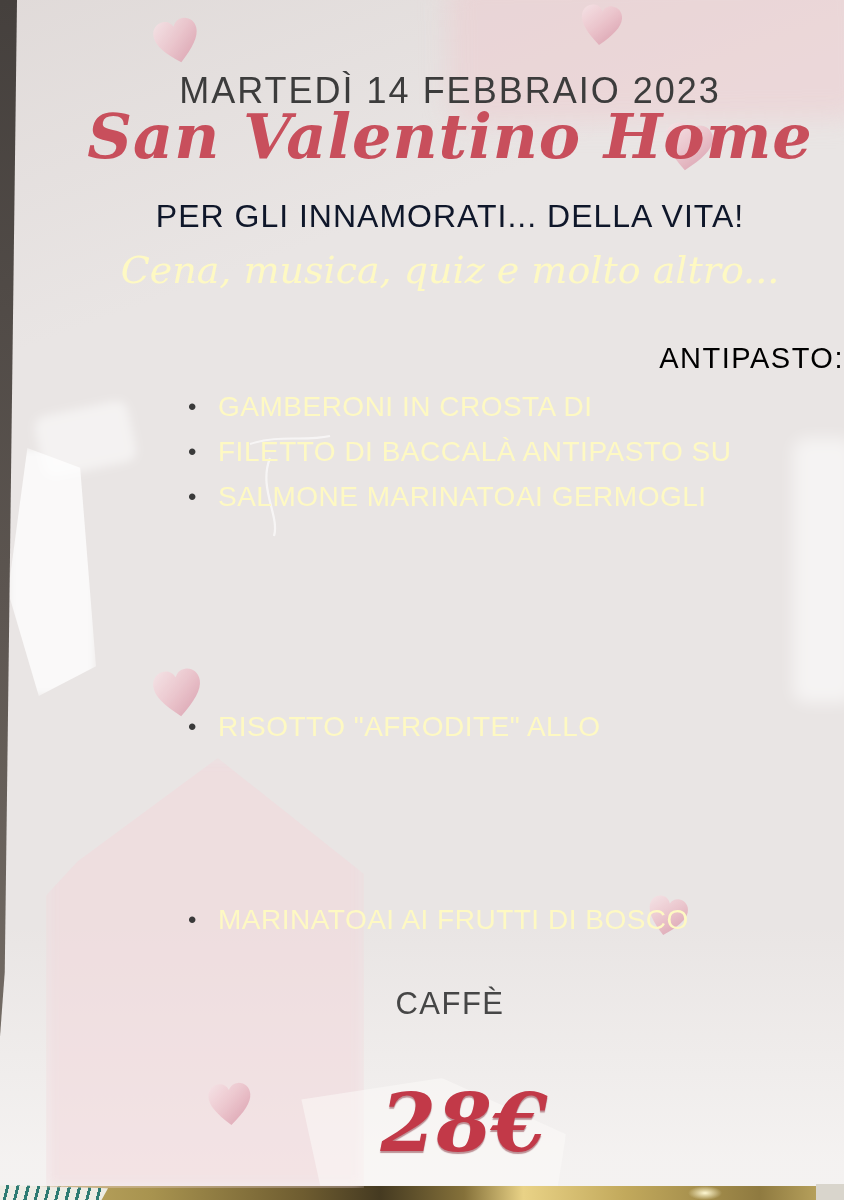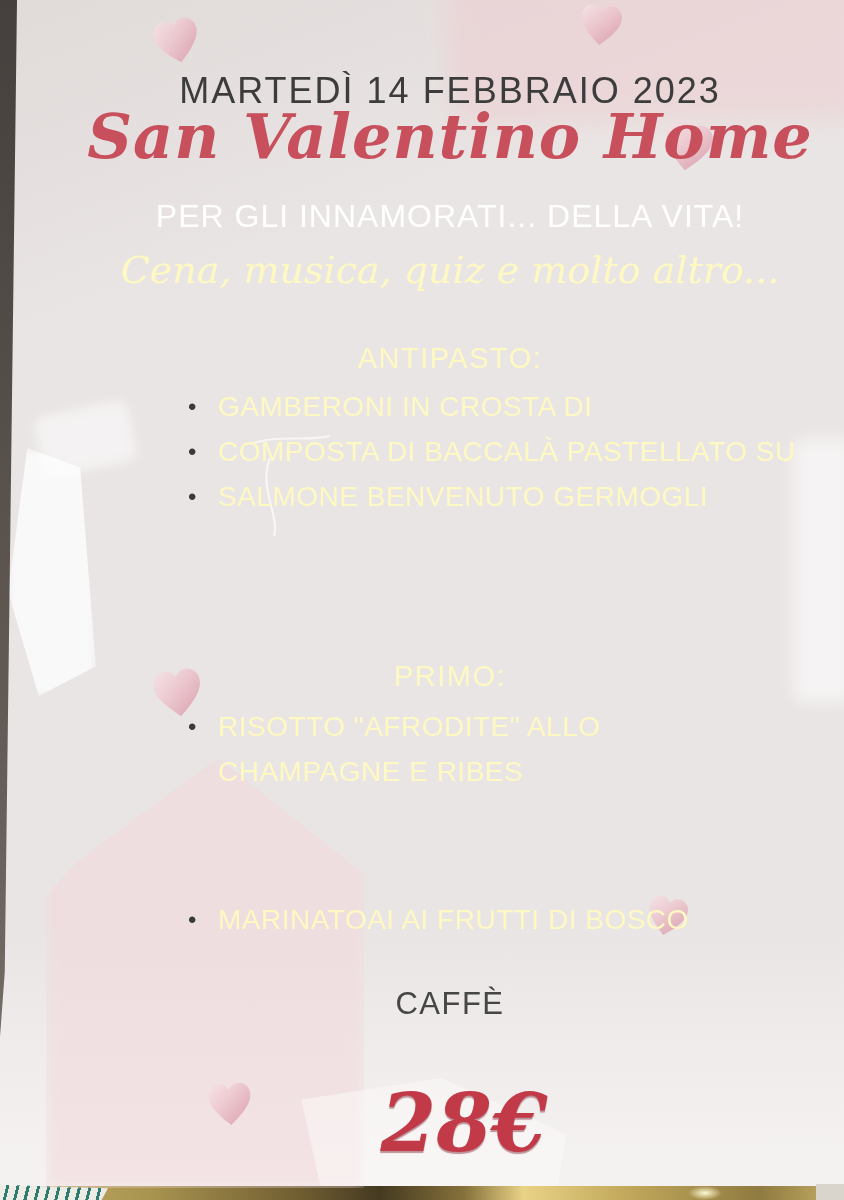--- a/index.html
+++ b/index.html
@@ -81,30 +81,30 @@
     position:absolute;left:0;right:0;top:70px;text-align:center;
     font-size:36px;letter-spacing:2px;color:#3c3c3c;white-space:nowrap;
   }
   .event-title{
     position:absolute;left:0;right:0;top:100px;text-align:center;
     font-family:"DejaVu Serif",serif;font-style:italic;font-weight:700;
     font-size:62px;letter-spacing:1px;color:#c84f5c;white-space:nowrap;
   }
   .subtitle-line{
     position:absolute;left:0;right:0;top:198px;text-align:center;
-    font-size:32px;letter-spacing:1px;color:#ffffff;white-space:nowrap;
+    font-size:32px;letter-spacing:1px;color:#0f172a;white-space:nowrap;
   }
   .tagline-line{
     position:absolute;left:0;right:0;top:248px;text-align:center;
     font-family:"DejaVu Serif",serif;font-style:italic;
     font-size:38px;color:#fef9c3;white-space:nowrap;
   }
   .sec-head{
-    position:absolute;left:0;right:0;text-align:center;
-    font-size:29px;letter-spacing:1.5px;color:#fef9c3;white-space:nowrap;
+    position:absolute;left:0;right:0;text-align:right;
+    font-size:29px;letter-spacing:1.5px;color:#000000;white-space:nowrap;
   }
   .menu-list{position:absolute;left:130px;right:30px;}
   .menu-item{position:relative;padding-left:32px;}
   .menu-item .bullet{
     position:absolute;left:2px;top:0;font-size:24px;line-height:45px;color:#3a3a3a;
   }
   .menu-item .line{
     display:block;font-size:28px;line-height:45px;letter-spacing:.5px;
     color:#fef9c3;white-space:nowrap;
   }
@@ -183,34 +183,32 @@
     <div class="tagline-line">Cena, musica, quiz e molto altro...</div>
 
     <div class="sec-head" style="top:342px">ANTIPASTO:</div>
     <div class="menu-list" style="top:384px">
       <div class="menu-item">
         <span class="bullet">•</span>
         <span class="line">GAMBERONI IN CROSTA DI</span>
       </div>
       <div class="menu-item">
         <span class="bullet">•</span>
-        <span class="line">COMPOSTA DI BACCALÀ PASTELLATO SU</span>
-      </div>
-      <div class="menu-item">
-        <span class="bullet">•</span>
-        <span class="line">SALMONE BENVENUTO GERMOGLI</span>
+        <span class="line">FILETTO DI BACCALÀ ANTIPASTO SU</span>
+      </div>
+      <div class="menu-item">
+        <span class="bullet">•</span>
+        <span class="line">SALMONE MARINATOAI GERMOGLI</span>
       </div>
     </div>
 
-    <div class="sec-head" style="top:660px">PRIMO:</div>
     <div class="menu-list" style="top:704px">
       <div class="menu-item">
         <span class="bullet">•</span>
         <span class="line">RISOTTO "AFRODITE" ALLO</span>
-        <span class="line">CHAMPAGNE E RIBES</span>
       </div>
     </div>
 
     <div class="menu-list" style="top:897px">
       <div class="menu-item">
         <span class="bullet">•</span>
         <span class="line">MARINATOAI AI FRUTTI DI BOSCO</span>
       </div>
     </div>
 

